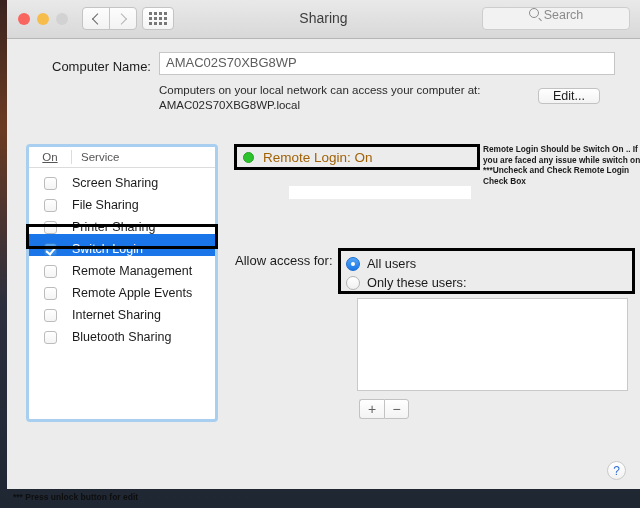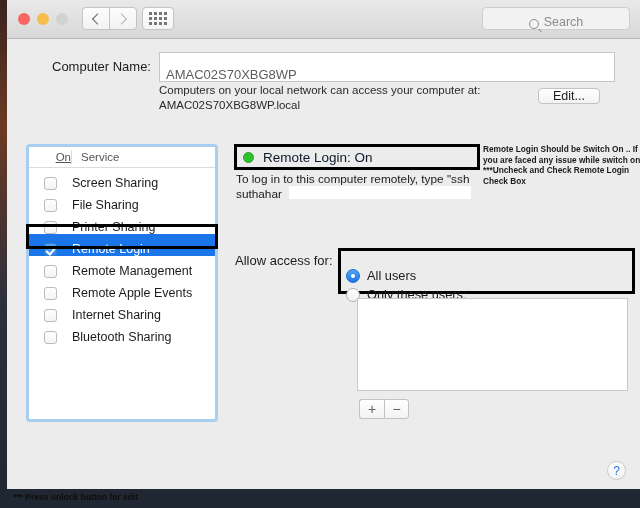--- a/index.html
+++ b/index.html
@@ -88,21 +88,21 @@
     color: #3d3d3d;
   }
   #search-field {
     position: absolute;
     right: 10px; top: 7px;
     width: 148px; height: 23px;
     background: #f2f2f2;
     border: 1px solid #cdcdcd;
     border-radius: 4px;
     box-sizing: border-box;
-    display: flex; align-items: flex-end; justify-content: center;
+    display: flex; align-items: flex-start; justify-content: center;
     gap: 5px;
   }
   #search-field .lens {
     width: 8px; height: 8px;
     border: 1.4px solid #8d8d8d;
     border-radius: 50%;
     position: relative;
   }
   #search-field .lens:after {
     content:""; position:absolute; right:-4px; bottom:-3px;
@@ -124,21 +124,21 @@
   }
   #name-input {
     position: absolute;
     left: 152px; top: 0;
     width: 456px; height: 23px;
     background: #fff;
     border: 1px solid #c6c6c6;
     box-sizing: border-box;
     font-size: 13px;
     color: #5d5d5d;
-    padding: 14px 6px;
+    padding: 2px 6px;
   }
   #name-hint {
     position: absolute;
     left: 152px; top: 31px;
     font-size: 11.5px;
     color: #2a2a2a;
     line-height: 15px;
     width: 360px;
   }
   #edit-button {
@@ -167,21 +167,21 @@
   }
   #service-header {
     display: flex;
     height: 20px;
     align-items: center;
     border-bottom: 1px solid #dcdcdc;
     font-size: 11.5px;
     color: #555;
     background: #fff;
   }
-  #service-header .h-on { width: 42px; text-align: right; text-decoration: underline; }
+  #service-header .h-on { width: 42px; text-align: center; text-decoration: underline; }
   #service-header .h-sep { width:1px; height:14px; background:#dcdcdc; }
   #service-header .h-svc { padding-left: 9px; }
 
   .svc-row {
     display: flex;
     align-items: flex-end;
     height: 22px;
     font-size: 12.5px;
     color: #1b1b1b;
     position: relative;
@@ -234,21 +234,21 @@
     padding-left: 6px;
   }
   #status-dot {
     width: 11px; height: 11px;
     border-radius: 50%;
     background: #2cc22c;
     border: 1px solid #23a223;
     box-sizing: border-box;
     margin-right: 9px;
   }
-  #status-text { font-size: 13.5px; color: #0f172a; }
+  #status-text { font-size: 13.5px; color: #a16207; }
 
   #login-hint {
     position: absolute;
     left: 229px; top: 172px;
     width: 242px;
     font-size: 11.8px;
     color: #1b1b1b;
     line-height: 15px;
   }
   #redaction {
@@ -275,21 +275,21 @@
     font-size: 13px;
     color: #1c1c1c;
   }
   #access-box {
     position: absolute;
     left: 331px; top: 248px;
     width: 297px; height: 46px;
     border: 3px solid #000;
     box-sizing: border-box;
     background: #ececec;
-    padding: 15px 0 0 5px;
+    padding: 3px 0 0 5px;
   }
   .radio-row {
     display: flex;
     align-items: center;
     height: 19px;
     font-size: 12.8px;
     color: #1b1b1b;
   }
   .radio {
     width: 14px; height: 14px;
@@ -387,20 +387,21 @@
             <i></i>
             <i></i>
             <i></i>
             <i></i>
             <i></i>
             <i></i>
             <i></i>
         </span>
       </div>
 
+      <div id="win-title">Sharing</div>
 
       <div id="search-field">
         <span class="lens"></span>
         <span id="search-placeholder">Search</span>
       </div>
     </div>
 
     <div id="name-row">
       <div id="name-label">Computer Name:</div>
       <div id="name-input">AMAC02S70XBG8WP</div>
@@ -433,21 +434,21 @@
       <div class="svc-row">
         <span class="cb-wrap">
             <span class="cbox"></span>
           </span>
         <span class="svc-label">Printer Sharing</span>
       </div>
       <div class="svc-row selected">
         <span class="cb-wrap">
             <span class="cbox"></span>
           </span>
-        <span class="svc-label">Remote Login</span>
+        <span class="svc-label">Switch Login</span>
       </div>
       <div class="svc-row">
         <span class="cb-wrap">
             <span class="cbox"></span>
           </span>
         <span class="svc-label">Remote Management</span>
       </div>
       <div class="svc-row">
         <span class="cb-wrap">
             <span class="cbox"></span>
@@ -466,21 +467,20 @@
           </span>
         <span class="svc-label">Bluetooth Sharing</span>
       </div>
     </div>
     <div id="row-annot"></div>
 
     <div id="status-box">
       <span id="status-dot"></span>
       <span id="status-text">Remote Login: On</span>
     </div>
-    <div id="login-hint">To log in to this computer remotely, type "ssh suthahar</div>
     <div id="redaction"></div>
 
     <div id="annot-note">Remote Login Should be Switch On .. If you are faced any issue while switch on ***Uncheck and Check Remote Login Check Box</div>
 
     <div id="allow-label">Allow access for:</div>
     <div id="access-box">
       <div class="radio-row">
         <span class="radio on"></span>
         <span>All users</span>
       </div>

